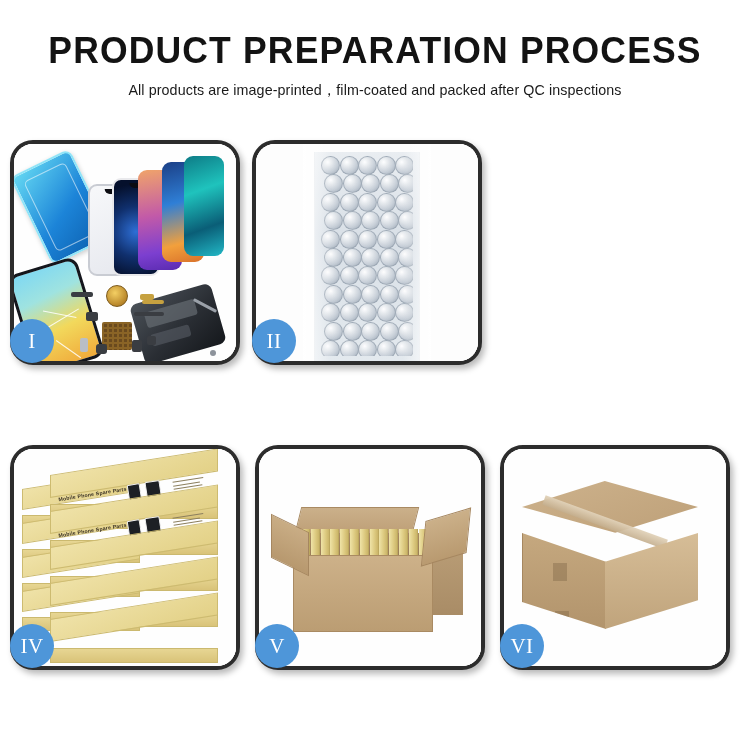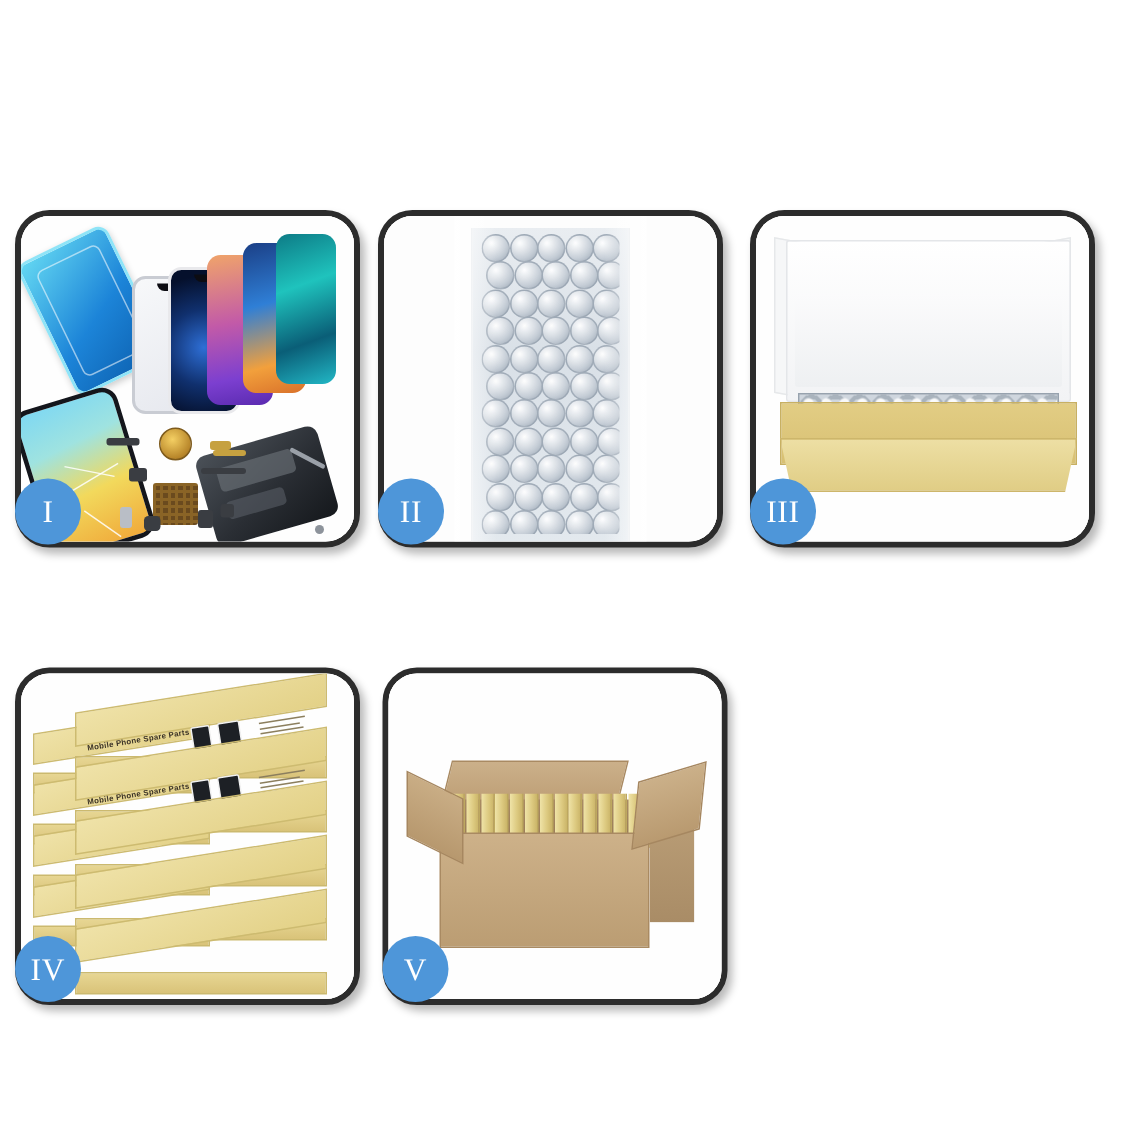--- a/index.html
+++ b/index.html
@@ -219,20 +219,24 @@
   }
   .tab { position:absolute; width:14px; height:18px; background:rgba(120,96,66,.38); }
 
   .scenebg { position:absolute; inset:0; background:#fefefe; }
 </style>
 </head>
 <body>
 
 <div class="page">
 
+  <div class="header">
+    <div class="title">PRODUCT PREPARATION PROCESS</div>
+    <div class="subtitle">All products are image-printed，film-coated and packed after QC inspections</div>
+  </div>
 
   <div class="grid">
 
     <div class="panel p1">
       <div class="inner">
         <div class="scenebg"></div>
         <div class="scene">
           <div class="film"></div>
 
           <div class="ph glass" style="left:74px;top:40px;width:46px;height:92px;">
@@ -330,33 +334,20 @@
             <span class="bub" style="left: 18.6px; top: 184px;"></span>
             <span class="bub" style="left: 37.2px; top: 184px;"></span>
             <span class="bub" style="left: 55.8px; top: 184px;"></span>
             <span class="bub" style="left: 74.4px; top: 184px;"></span>
           </div>
         <div class="wrapglow"></div>
       </div>
       <div class="badge">II</div>
     </div>
 
-    <div class="panel p3">
-      <div class="inner">
-        <div class="scenebg"></div>
-        <div class="lidflapL"></div>
-        <div class="lidflapR"></div>
-        <div class="lid"></div>
-        <div class="foam"></div>
-        <div class="boxfill"></div>
-        <div class="boxbase"></div>
-        <div class="boxfront"></div>
-      </div>
-      <div class="badge">III</div>
-    </div>
 
     <div class="panel p4">
       <div class="inner">
         <div class="scenebg"></div>
         <div class="stack">
 
           <div class="sbox" style="left:0px;top:18px;width:118px;height:40px;">
             <div class="top"></div>
               <div class="side"></div>
           </div>
@@ -446,15 +437,30 @@
             </div>
           <div class="cside"></div>
           <div class="cfront"></div>
           <div class="flapL"></div>
           <div class="flapR"></div>
         </div>
       </div>
       <div class="badge">V</div>
     </div>
 
+    <div class="panel p6">
+      <div class="inner">
+        <div class="scenebg"></div>
+        <div class="sealed">
+          <div class="sTop"></div>
+          <div class="tape"></div>
+          <div class="sFrontL">
+            <span class="tab" style="left:30px;top:30px;"></span>
+            <span class="tab" style="left:32px;top:78px;"></span>
+          </div>
+          <div class="sFrontR"></div>
+        </div>
+      </div>
+      <div class="badge">VI</div>
+    </div>
 
   </div>
 </div>
 
 </body></html>

